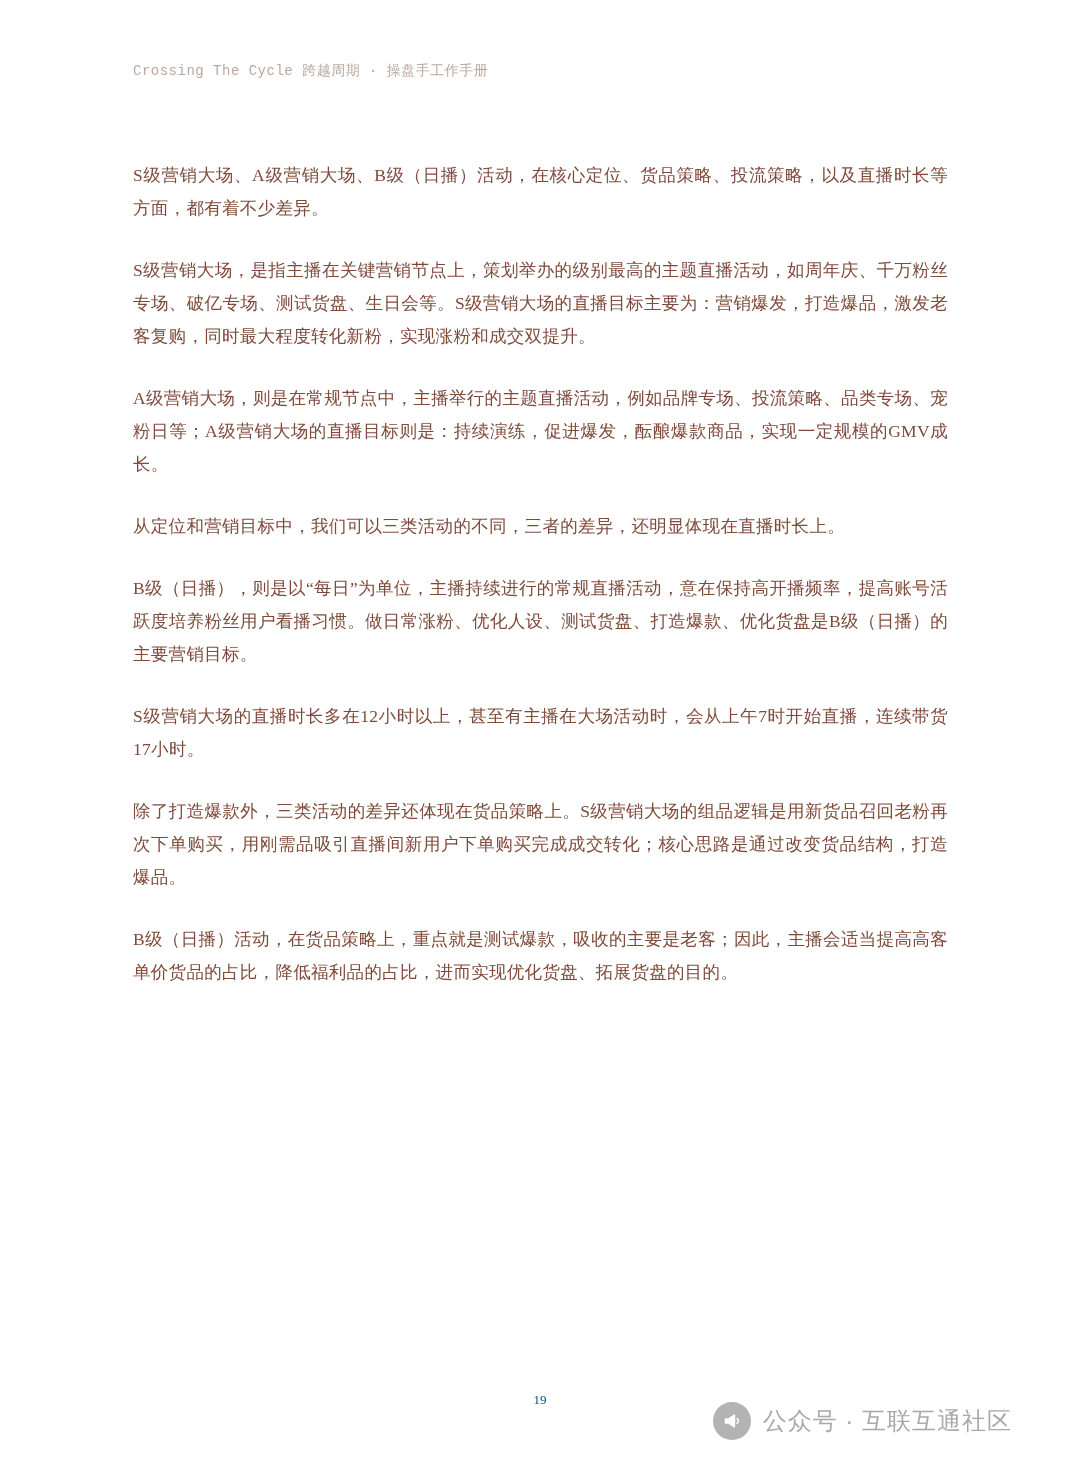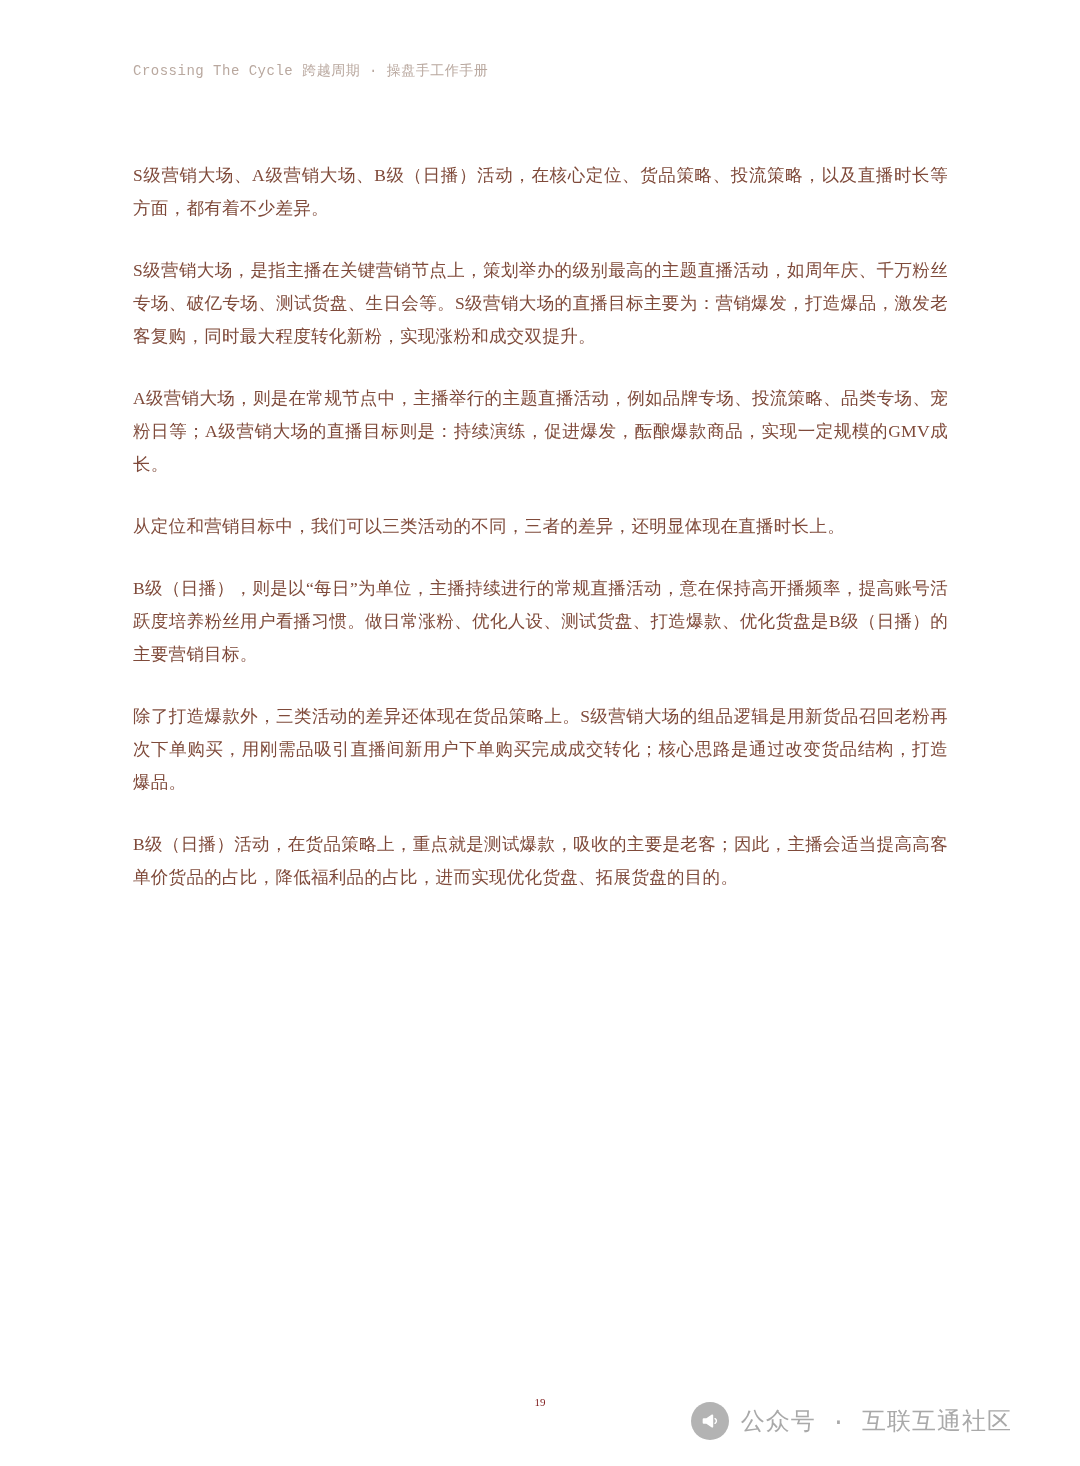--- a/index.html
+++ b/index.html
@@ -39,22 +39,22 @@
     text-align: justify;
     text-justify: inter-ideograph;
     letter-spacing: 0.3px;
   }
   .page-number {
     position: absolute;
     left: 0;
     right: 0;
     bottom: 58px;
     text-align: center;
-    font-size: 11px;
-    color: #7f1d1d;
+    font-size: 13px;
+    color: #0c4a6e;
   }
   .watermark {
     position: absolute;
     right: 68px;
     bottom: 26px;
     display: flex;
     align-items: center;
     gap: 12px;
   }
   .watermark-icon {
@@ -63,37 +63,38 @@
     border-radius: 50%;
     background: #b3b3b3;
     display: flex;
     align-items: center;
     justify-content: center;
     flex: 0 0 auto;
   }
   .watermark-text {
     font-size: 24px;
     color: #a9a9a9;
-    font-family: Liberation Mono, monospace;
+    font-family: Liberation Sans, sans-serif;
     letter-spacing: 1px;
   }
 </style>
 </head>
 <body>
 
 <div class="page">
 
   <div class="doc-header">Crossing The Cycle 跨越周期 · 操盘手工作手册</div>
 
   <div class="content">
     <p>S级营销大场、A级营销大场、B级（日播）活动，在核心定位、货品策略、投流策略，以及直播时长等方面，都有着不少差异。</p>
     <p>S级营销大场，是指主播在关键营销节点上，策划举办的级别最高的主题直播活动，如周年庆、千万粉丝专场、破亿专场、测试货盘、生日会等。S级营销大场的直播目标主要为：营销爆发，打造爆品，激发老客复购，同时最大程度转化新粉，实现涨粉和成交双提升。</p>
     <p>A级营销大场，则是在常规节点中，主播举行的主题直播活动，例如品牌专场、投流策略、品类专场、宠粉日等；A级营销大场的直播目标则是：持续演练，促进爆发，酝酿爆款商品，实现一定规模的GMV成长。</p>
     <p>从定位和营销目标中，我们可以三类活动的不同，三者的差异，还明显体现在直播时长上。</p>
     <p>B级（日播），则是以“每日”为单位，主播持续进行的常规直播活动，意在保持高开播频率，提高账号活跃度培养粉丝用户看播习惯。做日常涨粉、优化人设、测试货盘、打造爆款、优化货盘是B级（日播）的主要营销目标。</p>
+    <p>S级营销大场的直播时长多在12小时以上，甚至有主播在大场活动时，会从上午7时开始直播，连续带货17小时。</p>
     <p>除了打造爆款外，三类活动的差异还体现在货品策略上。S级营销大场的组品逻辑是用新货品召回老粉再次下单购买，用刚需品吸引直播间新用户下单购买完成成交转化；核心思路是通过改变货品结构，打造爆品。</p>
     <p>B级（日播）活动，在货品策略上，重点就是测试爆款，吸收的主要是老客；因此，主播会适当提高高客单价货品的占比，降低福利品的占比，进而实现优化货盘、拓展货盘的目的。</p>
   </div>
 
   <div class="page-number">19</div>
 
   <div class="watermark">
     <span class="watermark-icon">
       <svg width="22" height="22" viewBox="0 0 24 24" aria-hidden="true">
         <path d="M4 10v4c0 .6.4 1 1 1h3l6 4c.7.5 1.5 0 1.5-.8V5.8c0-.8-.8-1.3-1.5-.8L8 9H5c-.6 0-1 .4-1 1z" fill="#ffffff"></path>

